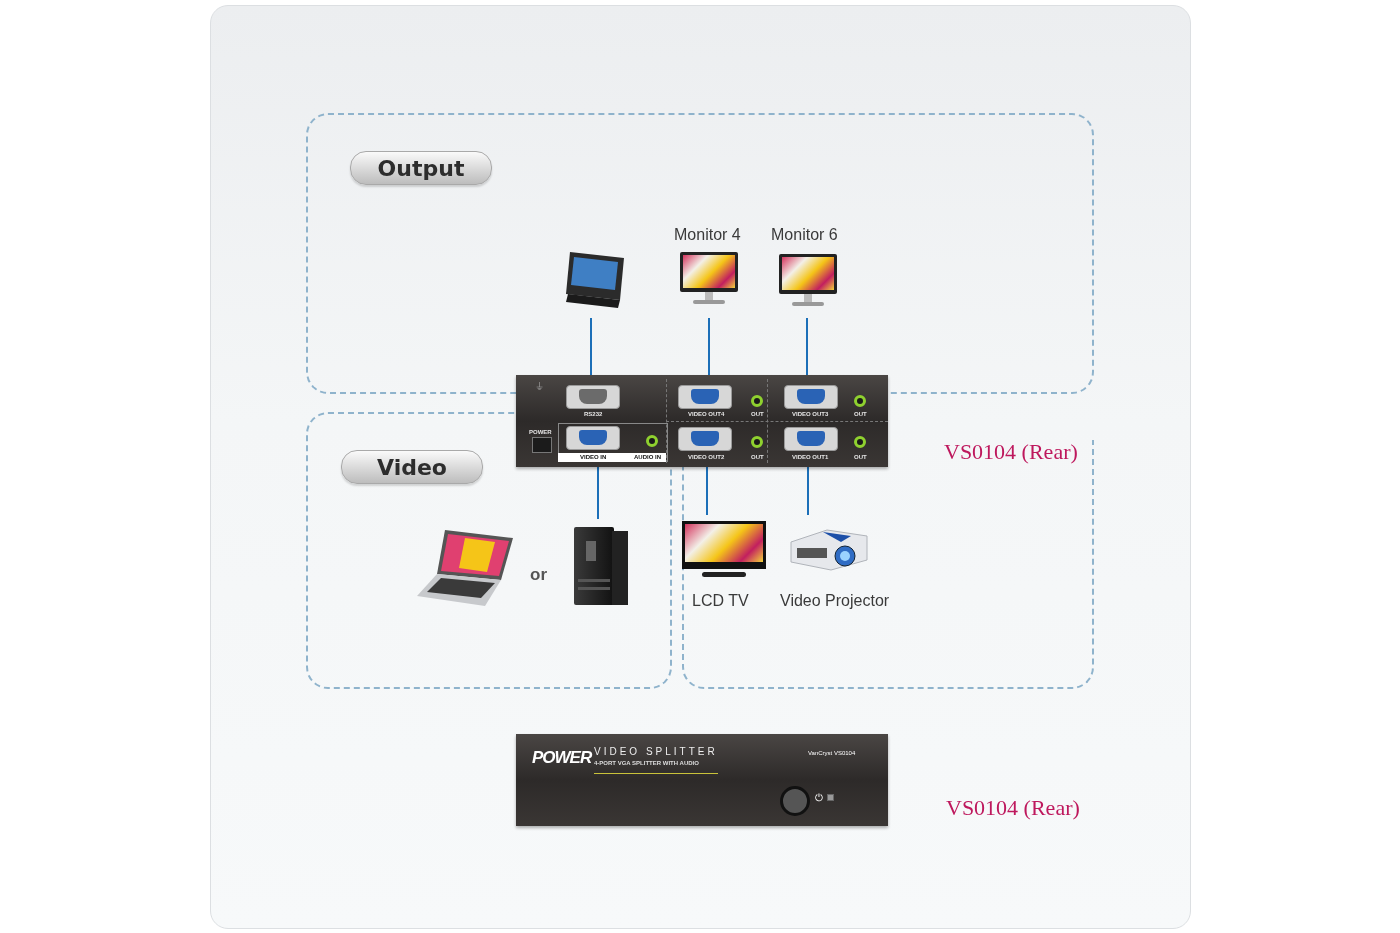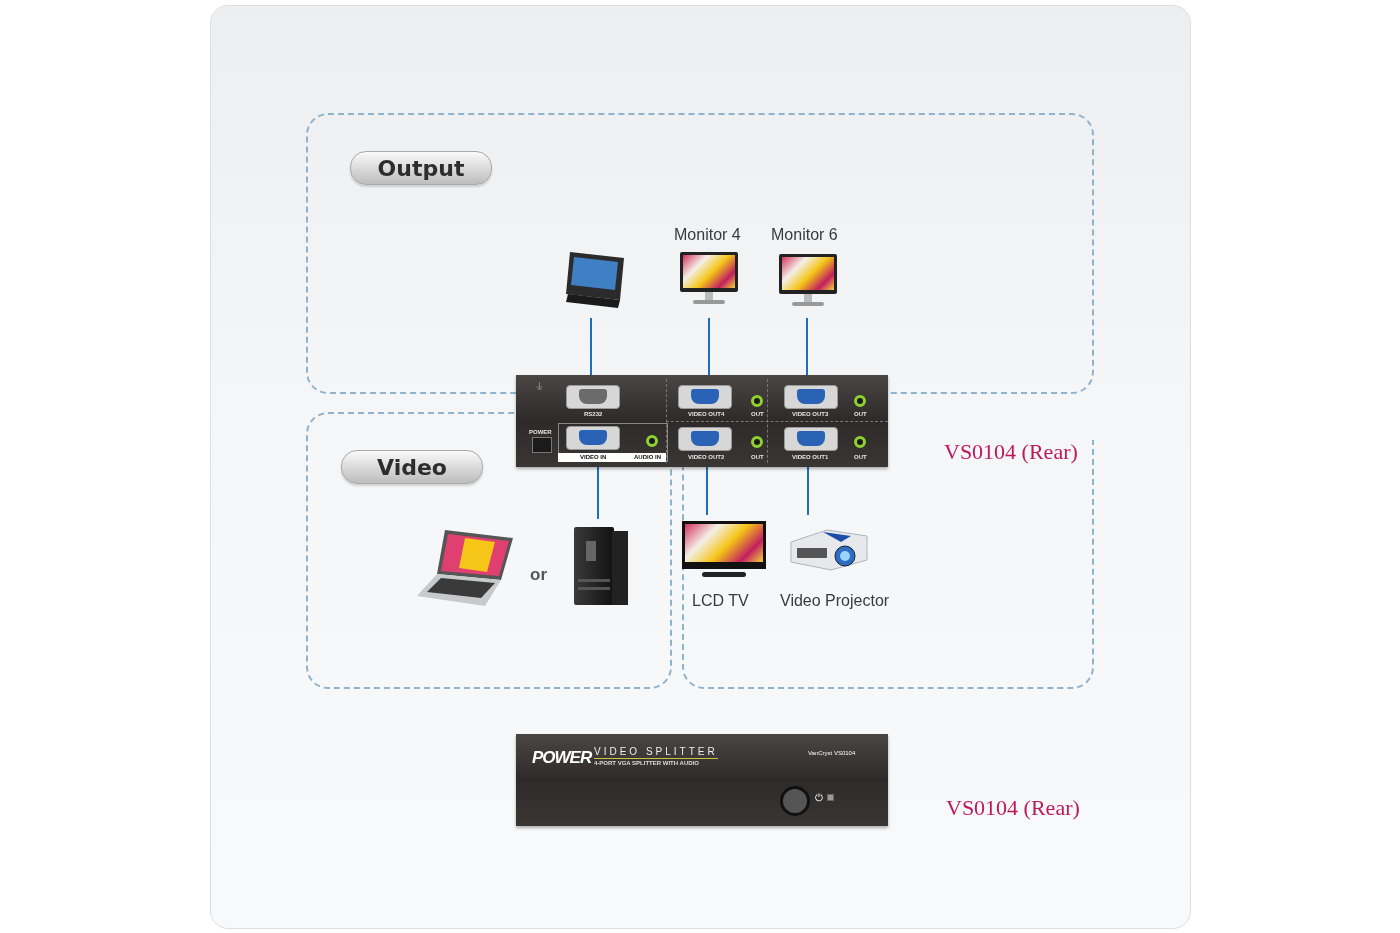--- a/index.html
+++ b/index.html
@@ -151,21 +151,21 @@
     <path d="M36 6 L64 10 L54 16 Z" fill="#1c4fa8"></path>
     <circle cx="58" cy="30" r="10" fill="#2f6cc4" stroke="#123"></circle>
     <circle cx="58" cy="30" r="5" fill="#9bd3ff"></circle>
     <rect x="10" y="22" width="30" height="10" fill="#555"></rect>
   </svg>
 </div>
 <div class="lbl" style="left:780px;top:592px;">Video Projector</div>
 
 <div class="device" style="left:516px;top:734px;width:372px;height:92px;">
   <div style="position:absolute;left:16px;top:14px;color:#fff;font-weight:bold;font-size:17px;font-style:italic;letter-spacing:-1px;">POWER</div>
-  <div style="position:absolute;left:78px;top:12px;color:#eee;font-size:10px;letter-spacing:3px;border-bottom:1px solid #c9c23a;padding-bottom:1px;">VIDEO SPLITTER</div>
+  <div style="position:absolute;left:78px;top:12px;color:#eee;font-size:10px;letter-spacing:3px;border-bottom:1px solid #c9c23a;padding-bottom:16px;">VIDEO SPLITTER</div>
   <div style="position:absolute;left:78px;top:26px;color:#ddd;font-size:6px;font-weight:bold;">4-PORT VGA SPLITTER WITH AUDIO</div>
   <div style="position:absolute;left:292px;top:16px;color:#fff;font-size:6px;">VanCryst  VS0104</div>
   <div style="position:absolute;left:264px;top:52px;width:24px;height:24px;border-radius:50%;background:#555;border:3px solid #111;"></div>
   <div style="position:absolute;left:299px;top:58px;color:#fff;font-size:10px;">⏻</div>
   <div style="position:absolute;left:311px;top:60px;width:5px;height:5px;background:#999;border:1px solid #666;"></div>
 </div>
 
 <div class="biglbl" style="left:902px;top:795px;">VS0104 (Rear)</div>
 
 </body></html>

